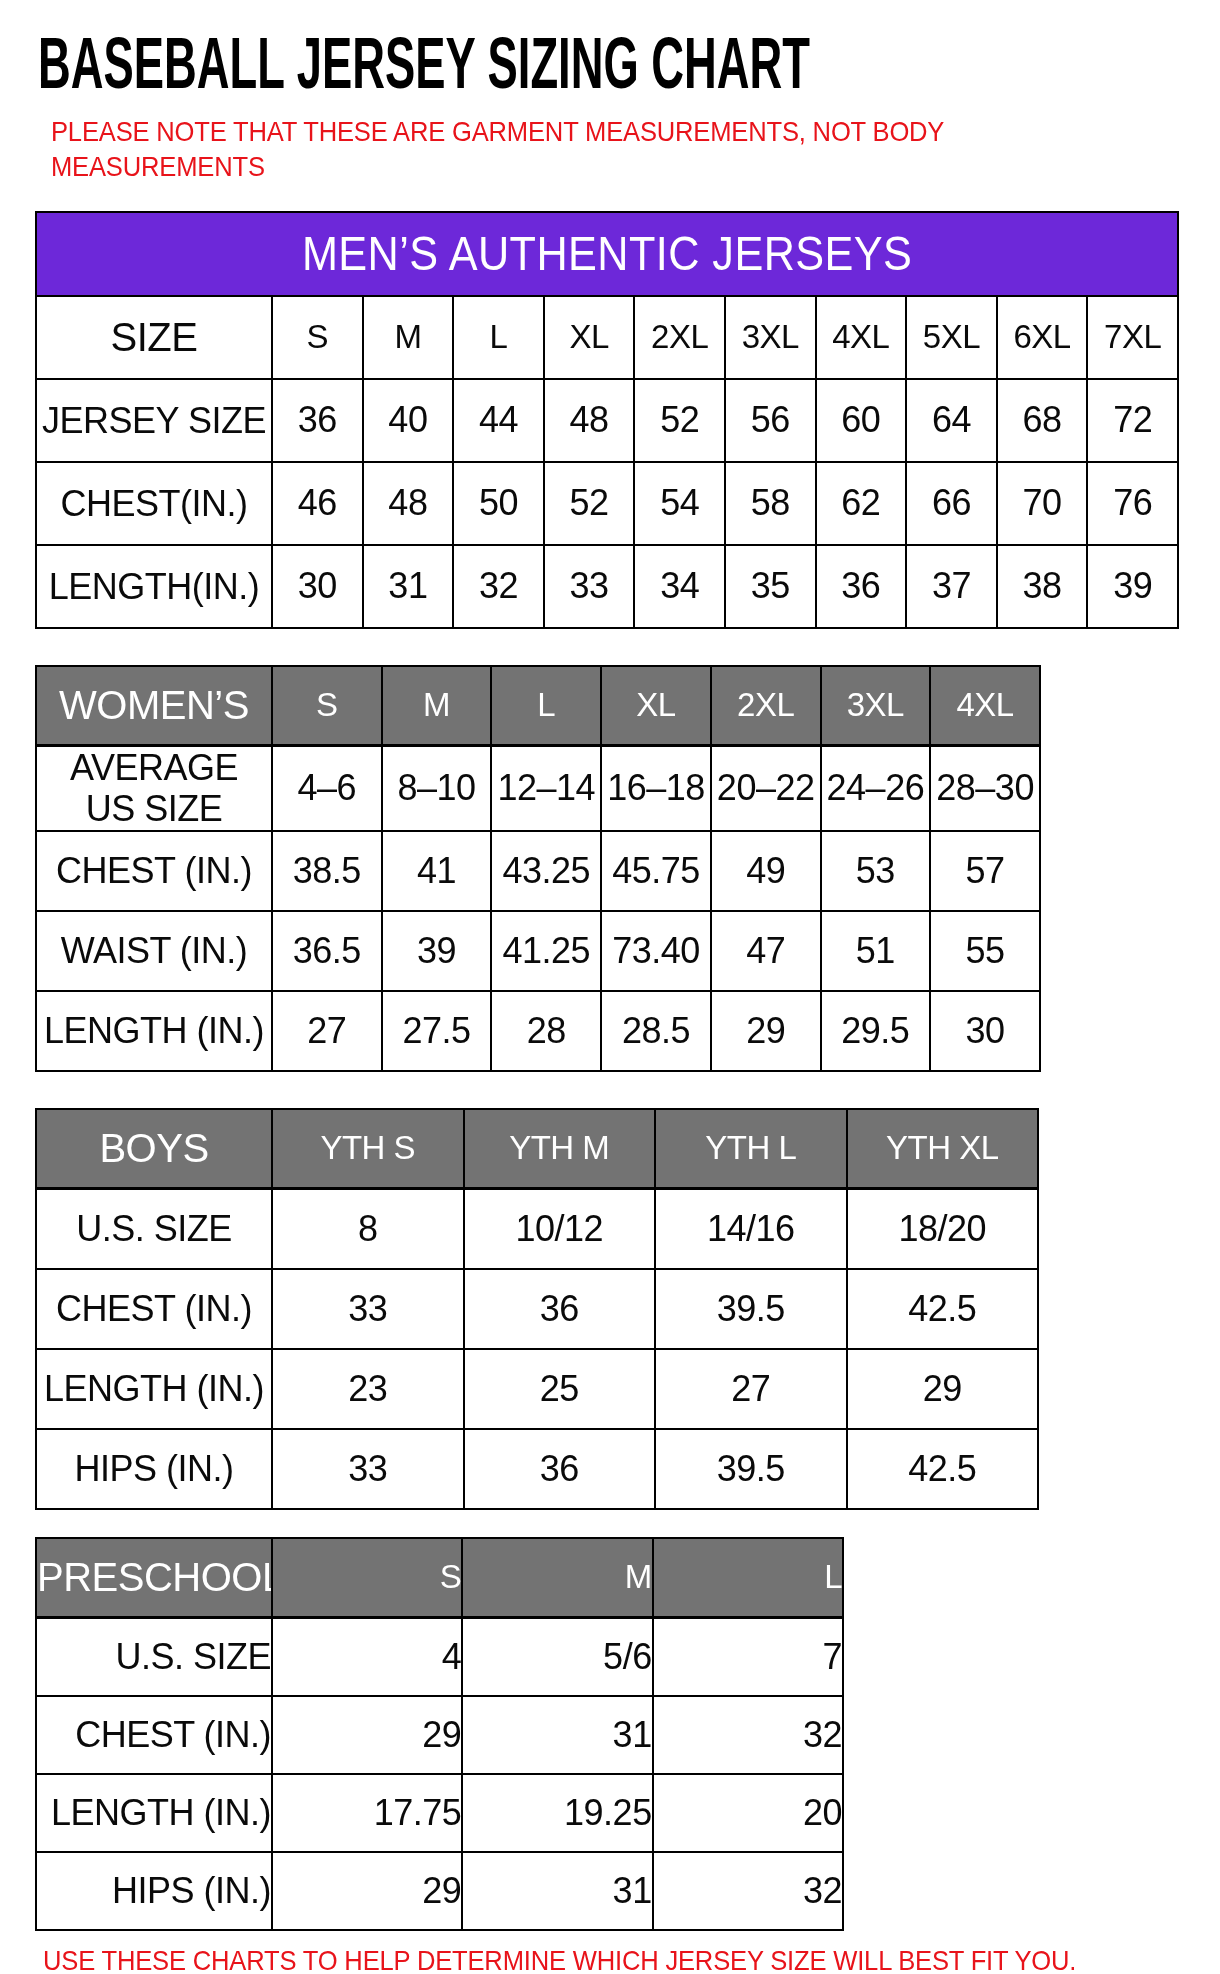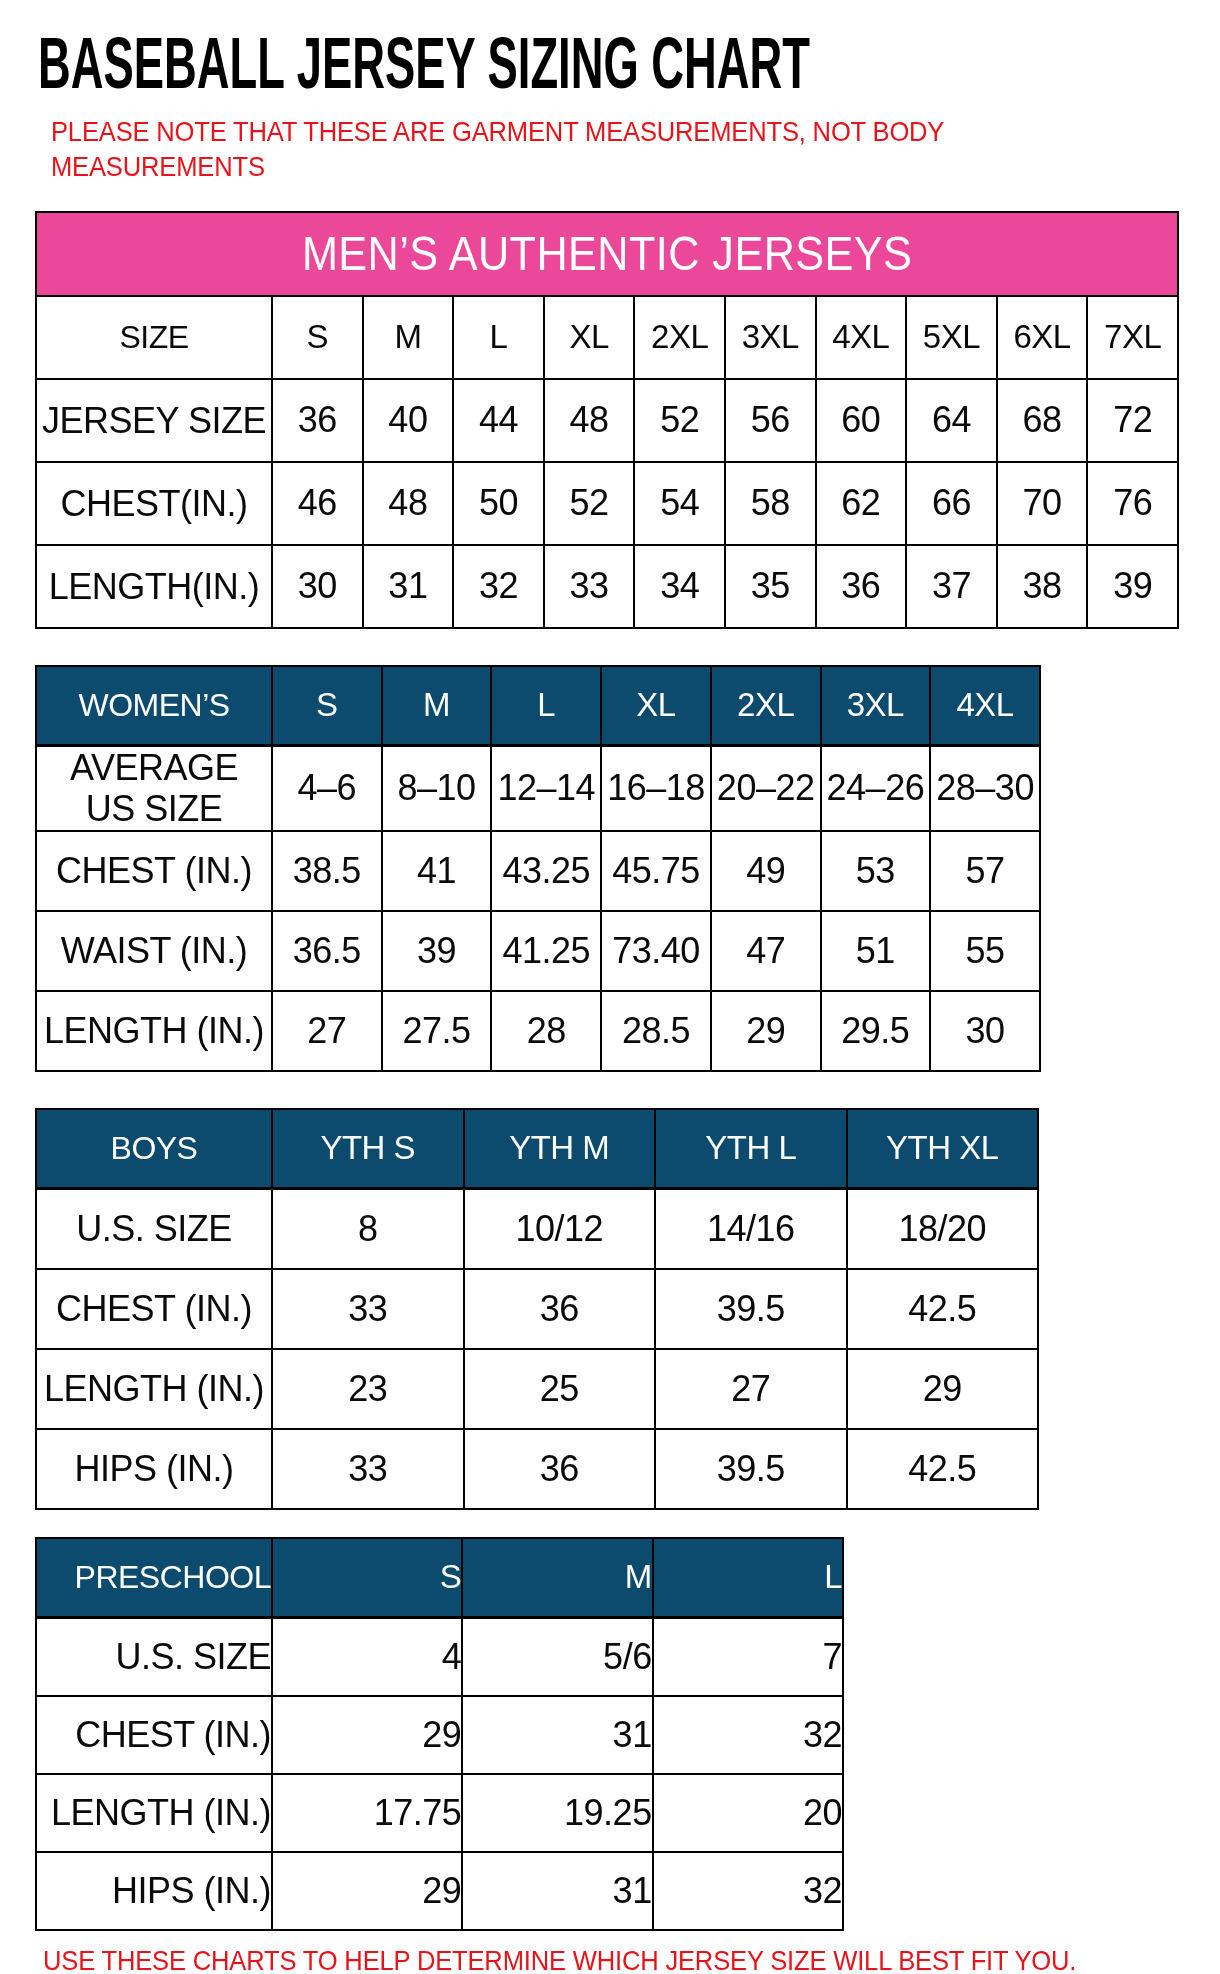--- a/index.html
+++ b/index.html
@@ -55,37 +55,37 @@
   
   .t-mens td { height: 83px; }
   .t-mens td.banner-cell { height: 86px; }
   .t-womens td, .t-boys td { height: 80px; }
   .t-womens .header-row td, .t-boys .header-row td { height: 82px; }
   .t-preschool td { height: 78px; text-align: right; }
   .t-preschool .header-row td { height: 82px; }
 
   
   .banner-cell {
-    background: #ec4899;
+    background: #6d28d9;
     border-top-color: #757575;
     border-left-color: #757575;
     border-right-color: #757575;
   }
   .banner-text {
     display: inline-block;
     color: #ffffff; font-size: 48px; font-weight: 400; letter-spacing: 0.5px;
     transform: scaleX(0.9); transform-origin: center center;
     white-space: nowrap;
   }
 
   
   .header-row td.header-value { font-size: 33px; }
-  .header-row td.label-cell { font-size: 32px; margin-left: 27px; }
+  .header-row td.label-cell { font-size: 40px; margin-left: 27px; }
   .gray-header td {
-    background: #0c4a6e; color: #ffffff;
+    background: #737373; color: #ffffff;
     border-bottom-width: 3px;
   }
   .plain-header td { background: #ffffff; color: #0a0a0a; }
 
   
   .label-cell {
     font-size: 28px; letter-spacing: -0.5px;
     white-space: pre-line; line-height: 1.15;
   }
   .value-cell { font-size: 36px; }

